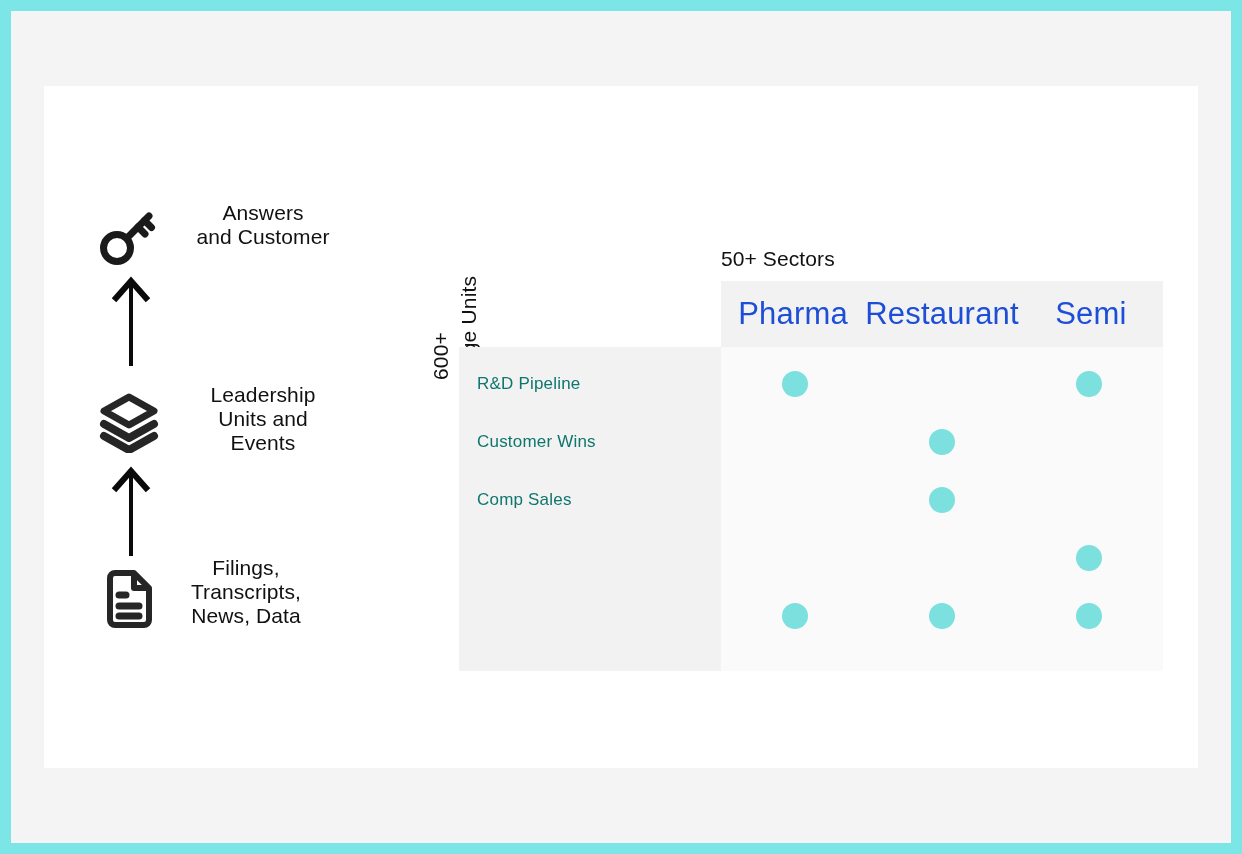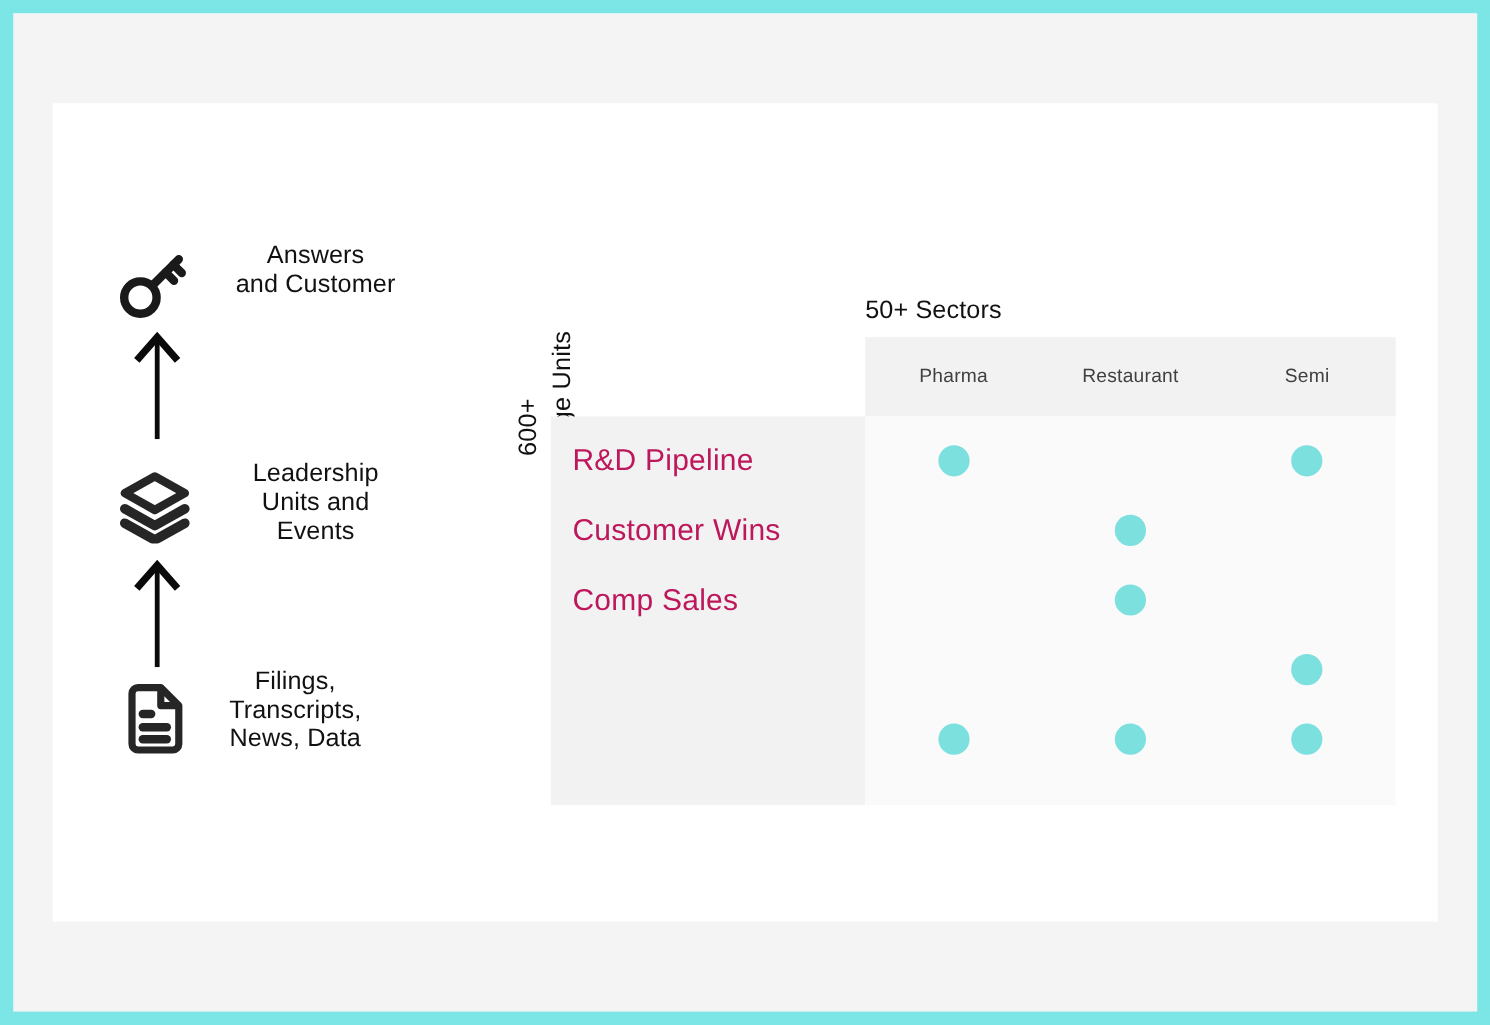--- a/index.html
+++ b/index.html
@@ -116,42 +116,42 @@
     width: 442px;
     height: 66px;
     background: #F2F2F2;
     display: flex;
   }
   .col-header {
     flex: 1 1 0;
     display: flex;
     align-items: center;
     justify-content: center;
-    font-size: 16px;
-    color: #404040;
+    font-size: 31px;
+    color: #1d4ed8;
     letter-spacing: 0.2px;
   }
 
   #row-label-panel {
     position: absolute;
     left: 415px;   
     top: 261px;    
     width: 262px;
     height: 324px;
     background: #F2F2F2;
     padding-top: 8px;
     box-sizing: border-box;
   }
   .row-label {
     height: 58px;
     display: flex;
     align-items: center;
     padding-left: 18px;
-    font-size: 25px;
-    color: #be185d;
+    font-size: 17px;
+    color: #0f766e;
     letter-spacing: 0.2px;
     white-space: nowrap;
     text-align: right;
   }
 
   #dot-grid {
     position: absolute;
     left: 677px;   
     top: 261px;
     width: 442px;

